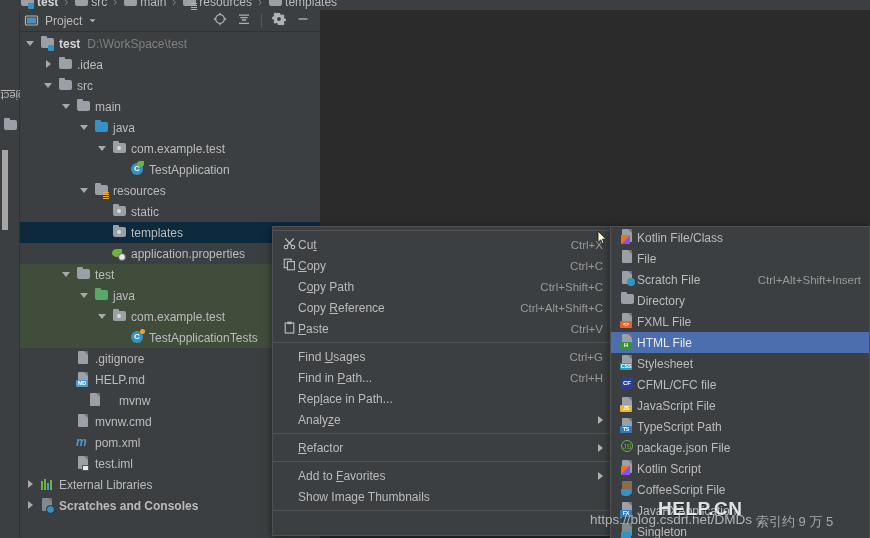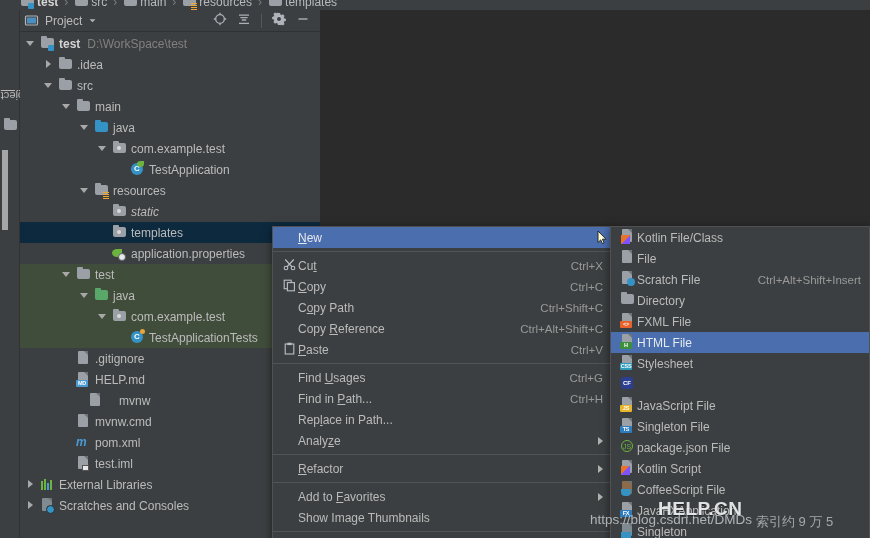--- a/index.html
+++ b/index.html
@@ -349,21 +349,21 @@
         <div class="row" style="padding-left: 60px;">
           <span class="twisty open"></span>
           <span class="ico" style="margin-left: 3px;"><span class="fico"><span class="folder-ico"></span><span class="folder-bars">
                 <i></i>
                 <i></i>
                 <i></i>
                 <i></i>
               </span></span></span>
           <span class="lbl">resources</span>
         </div>
-        <div class="row" style="padding-left: 78px; font-style: italic;">
+        <div class="row" style="padding-left: 78px;">
           <span class="twisty"></span>
           <span class="ico" style="margin-left: 3px;"><span class="fico"><span class="folder-ico"></span><span class="pkg-dot"></span></span></span>
           <span class="lbl">static</span>
         </div>
         <div class="row sel-blue" style="padding-left: 78px;">
           <span class="twisty"></span>
           <span class="ico" style="margin-left: 3px;"><span class="fico"><span class="folder-ico"></span><span class="pkg-dot"></span></span></span>
           <span class="lbl">templates</span>
         </div>
         <div class="row" style="padding-left: 78px; align-items: center;">
@@ -424,36 +424,31 @@
         <div class="row" style="padding-left: 6px;">
           <span class="twisty closed"></span>
           <span class="ico" style="margin-left: 3px;"><span class="fico"><span class="bars-ico">
                 <i style="height:9px"></i>
                 <i style="height:11px"></i>
                 <i style="height:7px;background:#4a9ad4"></i>
                 <i style="height:10px"></i>
               </span></span></span>
           <span class="lbl">External Libraries</span>
         </div>
-        <div class="row" style="padding-left: 6px;">
+        <div class="row" style="padding-left: 6px; font-weight: bold;">
           <span class="twisty closed"></span>
           <span class="ico" style="margin-left: 3px;"><span class="fico"><span class="sheet" style="background:#7f8a91"></span><span style="position:absolute;right:-1px;bottom:-1px;width:9px;height:9px;border-radius:50%;background:#3592c4;border:1px solid #2b2b2b;"></span></span></span>
           <span class="lbl">Scratches and Consoles</span>
         </div>
       </div>
   </div>
 
   <div class="left-scroll"></div>
 
   <div class="ctx-menu" id="ctxmenu">
-      <div class="mi sel">
-        <span class="mico"></span>
-        <span class="mlabel"><span class="u">N</span>ew</span>
-        <span class="marrow"></span>
-      </div>
       <div class="msep"></div>
       <div class="mi">
         <span class="mico"><svg width="13" height="13" viewBox="0 0 13 13">
             <circle cx="3" cy="10" r="1.8" fill="none" stroke="#b9c0c5" stroke-width="1.1"></circle>
             <circle cx="10" cy="10" r="1.8" fill="none" stroke="#b9c0c5" stroke-width="1.1"></circle>
             <path d="M2.2 1.5L9.2 9M10.8 1.5L3.8 9" stroke="#b9c0c5" stroke-width="1.1"></path>
           </svg></span>
         <span class="mlabel">Cu<span class="u">t</span></span>
         <span class="mkey">Ctrl+X</span>
       </div>
@@ -550,28 +545,29 @@
       <div class="mi sel">
         <span class="mico"><span class="fico"><span class="sheet"></span><span class="badge" style="background:#3c8f3c">H</span></span></span>
         <span class="mlabel">HTML File</span>
       </div>
       <div class="mi">
         <span class="mico"><span class="fico"><span class="sheet"></span><span class="badge" style="background:#2e9bbd">CSS</span></span></span>
         <span class="mlabel">Stylesheet</span>
       </div>
       <div class="mi">
         <span class="mico"><span class="fico"><span style="position:absolute;left:1px;top:1px;width:12px;height:12px;background:#2c3e8f;border-radius:2px;color:#fff;font-size:6px;line-height:12px;text-align:center;font-weight:bold;">CF</span></span></span>
+        <span class="mlabel">CFML/CFC file</span>
       </div>
       <div class="mi">
         <span class="mico"><span class="fico"><span class="sheet"></span><span class="badge" style="background:#e8b62a">JS</span></span></span>
         <span class="mlabel">JavaScript File</span>
       </div>
       <div class="mi">
         <span class="mico"><span class="fico"><span class="sheet"></span><span class="badge" style="background:#2e7bbd">TS</span></span></span>
-        <span class="mlabel">Singleton File</span>
+        <span class="mlabel">TypeScript Path</span>
       </div>
       <div class="mi">
         <span class="mico"><span class="fico"><span style="position:absolute;left:1px;top:1px;width:12px;height:12px;border:1.2px solid #6cb33f;border-radius:50%;color:#6cb33f;font-size:7px;line-height:11px;text-align:center;">JS</span></span></span>
         <span class="mlabel">package.json File</span>
       </div>
       <div class="mi">
         <span class="mico"><span class="fico"><span class="sheet"></span><span style="position:absolute;left:1px;bottom:0px;width:9px;height:9px;background:linear-gradient(135deg,#e8722a 50%,#7f52ff 50%);"></span></span></span>
         <span class="mlabel">Kotlin Script</span>
       </div>
       <div class="mi">

